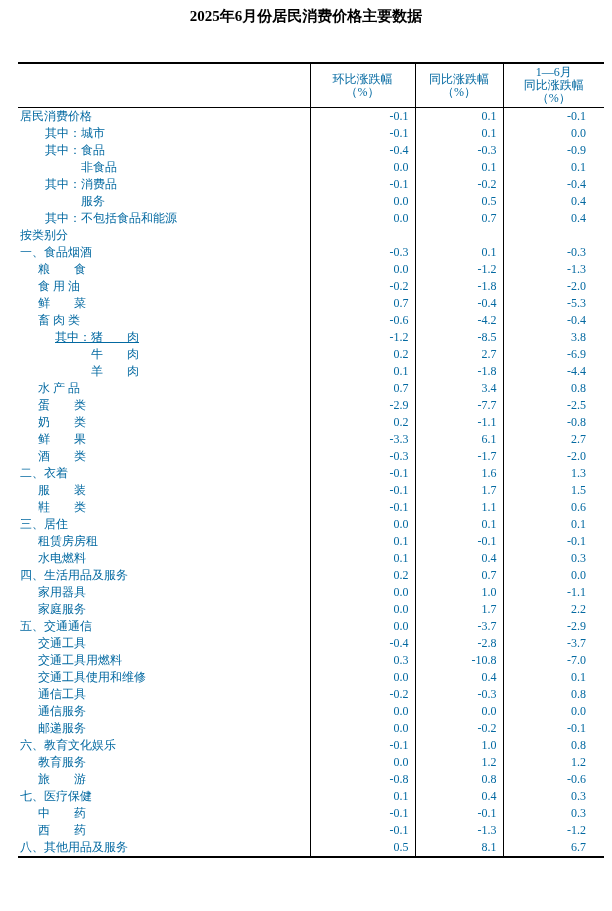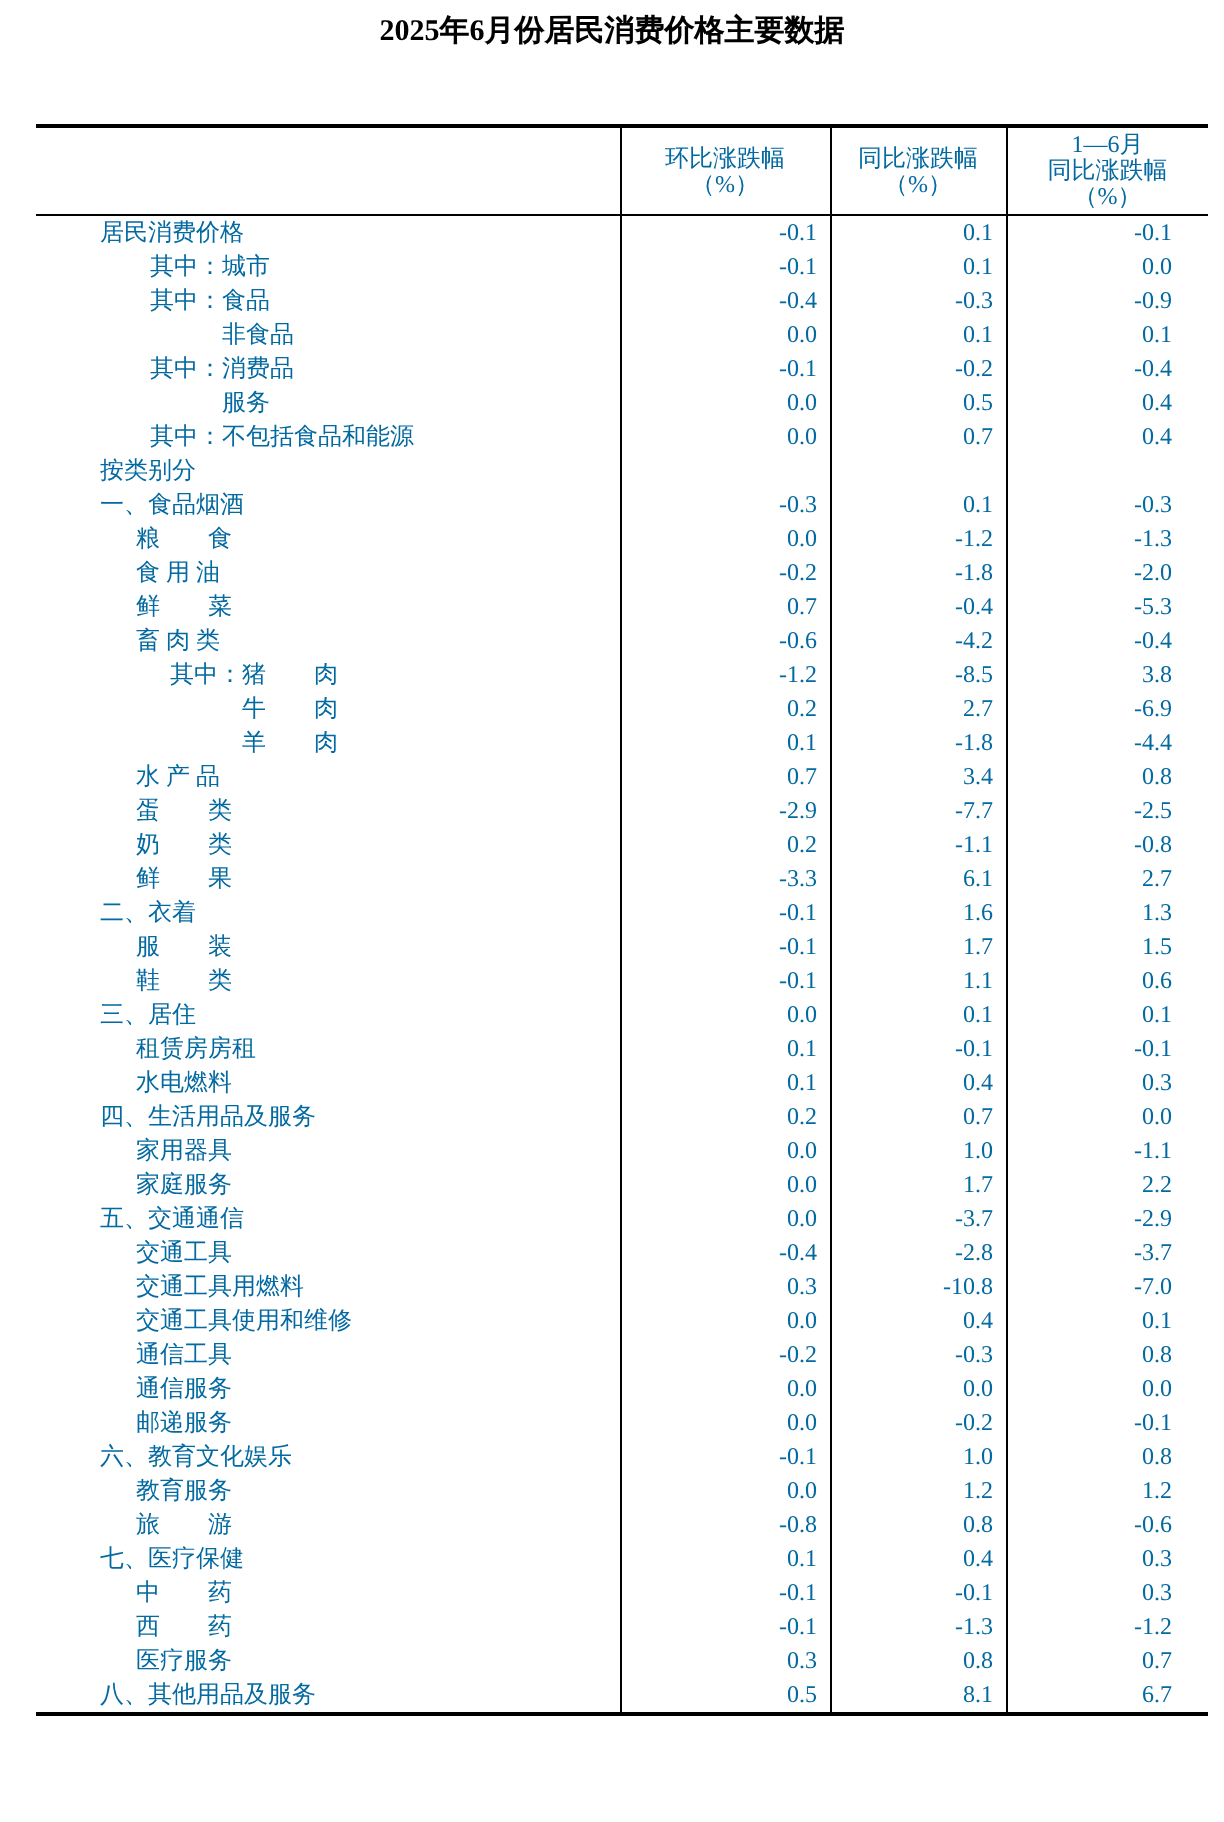--- a/index.html
+++ b/index.html
@@ -63,25 +63,25 @@
     vertical-align: middle;
     white-space: nowrap;
     overflow: hidden;
   }
   tbody td.c-label { text-align: left; }
   tbody td.v { text-align: right; }
   tbody td.v1 { padding-right: 6px; }
   tbody td.v2 { padding-right: 6px; }
   tbody td.v3 { padding-right: 18px; }
 
-  .lbl { display: inline-block; margin-left: 30px; }
+  .lbl { display: inline-block; }
   .ind0 { padding-left: 2px;  }
   .ind1 { padding-left: 20px; }
   .ind2 { padding-left: 27px; }
-  .ind3 { padding-left: 37px; }
+  .ind3 { padding-left: 37px; text-decoration: underline; }
   .ind4 { padding-left: 63px; }
   .ind5 { padding-left: 73px; }
 </style>
 </head>
 <body>
 
 <div class="page">
 
   <h1 class="title">2025年6月份居民消费价格主要数据</h1>
 
@@ -266,20 +266,28 @@
         <tr>
       <td class="c-label">
         <span class="lbl ind1">鲜　　果</span>
       </td>
       <td class="v v1">-3.3</td>
       <td class="v v2">6.1</td>
       <td class="v v3">2.7</td>
     </tr>
         <tr>
       <td class="c-label">
+        <span class="lbl ind1">酒　　类</span>
+      </td>
+      <td class="v v1">-0.3</td>
+      <td class="v v2">-1.7</td>
+      <td class="v v3">-2.0</td>
+    </tr>
+        <tr>
+      <td class="c-label">
         <span class="lbl ind0">二、衣着</span>
       </td>
       <td class="v v1">-0.1</td>
       <td class="v v2">1.6</td>
       <td class="v v3">1.3</td>
     </tr>
         <tr>
       <td class="c-label">
         <span class="lbl ind1">服　　装</span>
       </td>
@@ -442,28 +450,20 @@
         <tr>
       <td class="c-label">
         <span class="lbl ind1">西　　药</span>
       </td>
       <td class="v v1">-0.1</td>
       <td class="v v2">-1.3</td>
       <td class="v v3">-1.2</td>
     </tr>
         <tr>
       <td class="c-label">
-        <span class="lbl ind1">医疗服务</span>
-      </td>
-      <td class="v v1">0.3</td>
-      <td class="v v2">0.8</td>
-      <td class="v v3">0.7</td>
-    </tr>
-        <tr>
-      <td class="c-label">
         <span class="lbl ind0">八、其他用品及服务</span>
       </td>
       <td class="v v1">0.5</td>
       <td class="v v2">8.1</td>
       <td class="v v3">6.7</td>
     </tr>
       </tbody>
   </table>
 
 </div>

